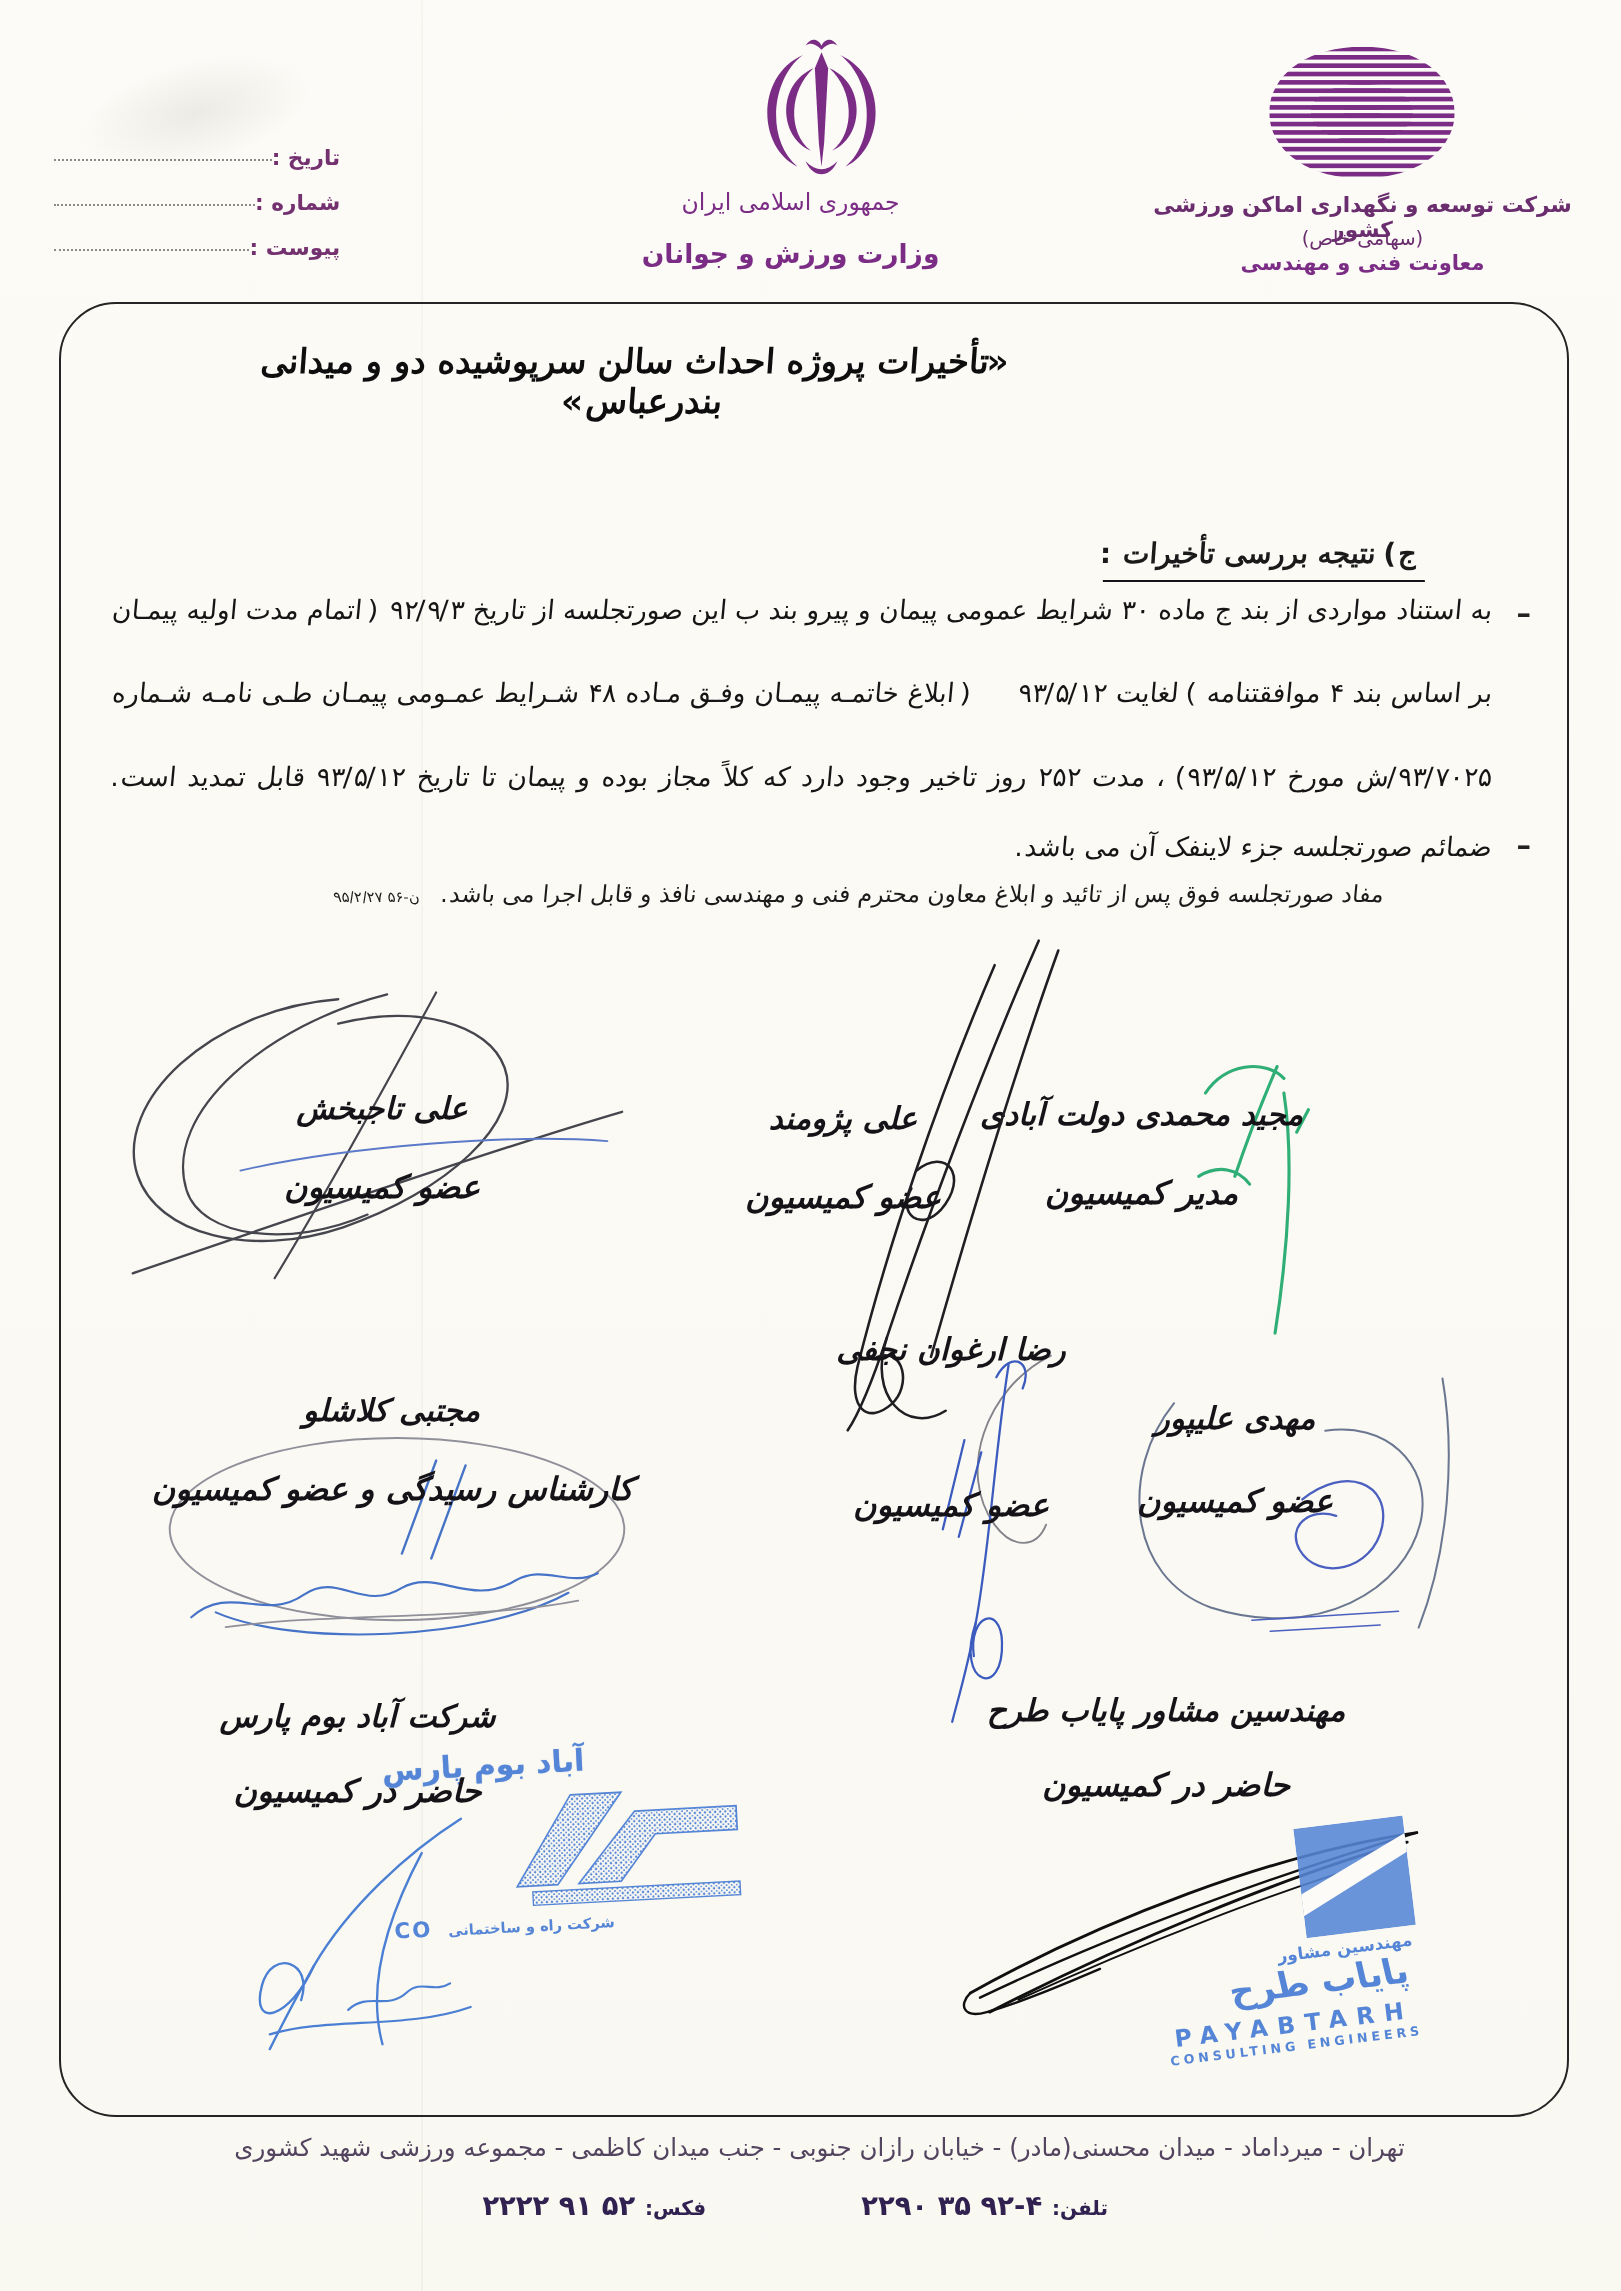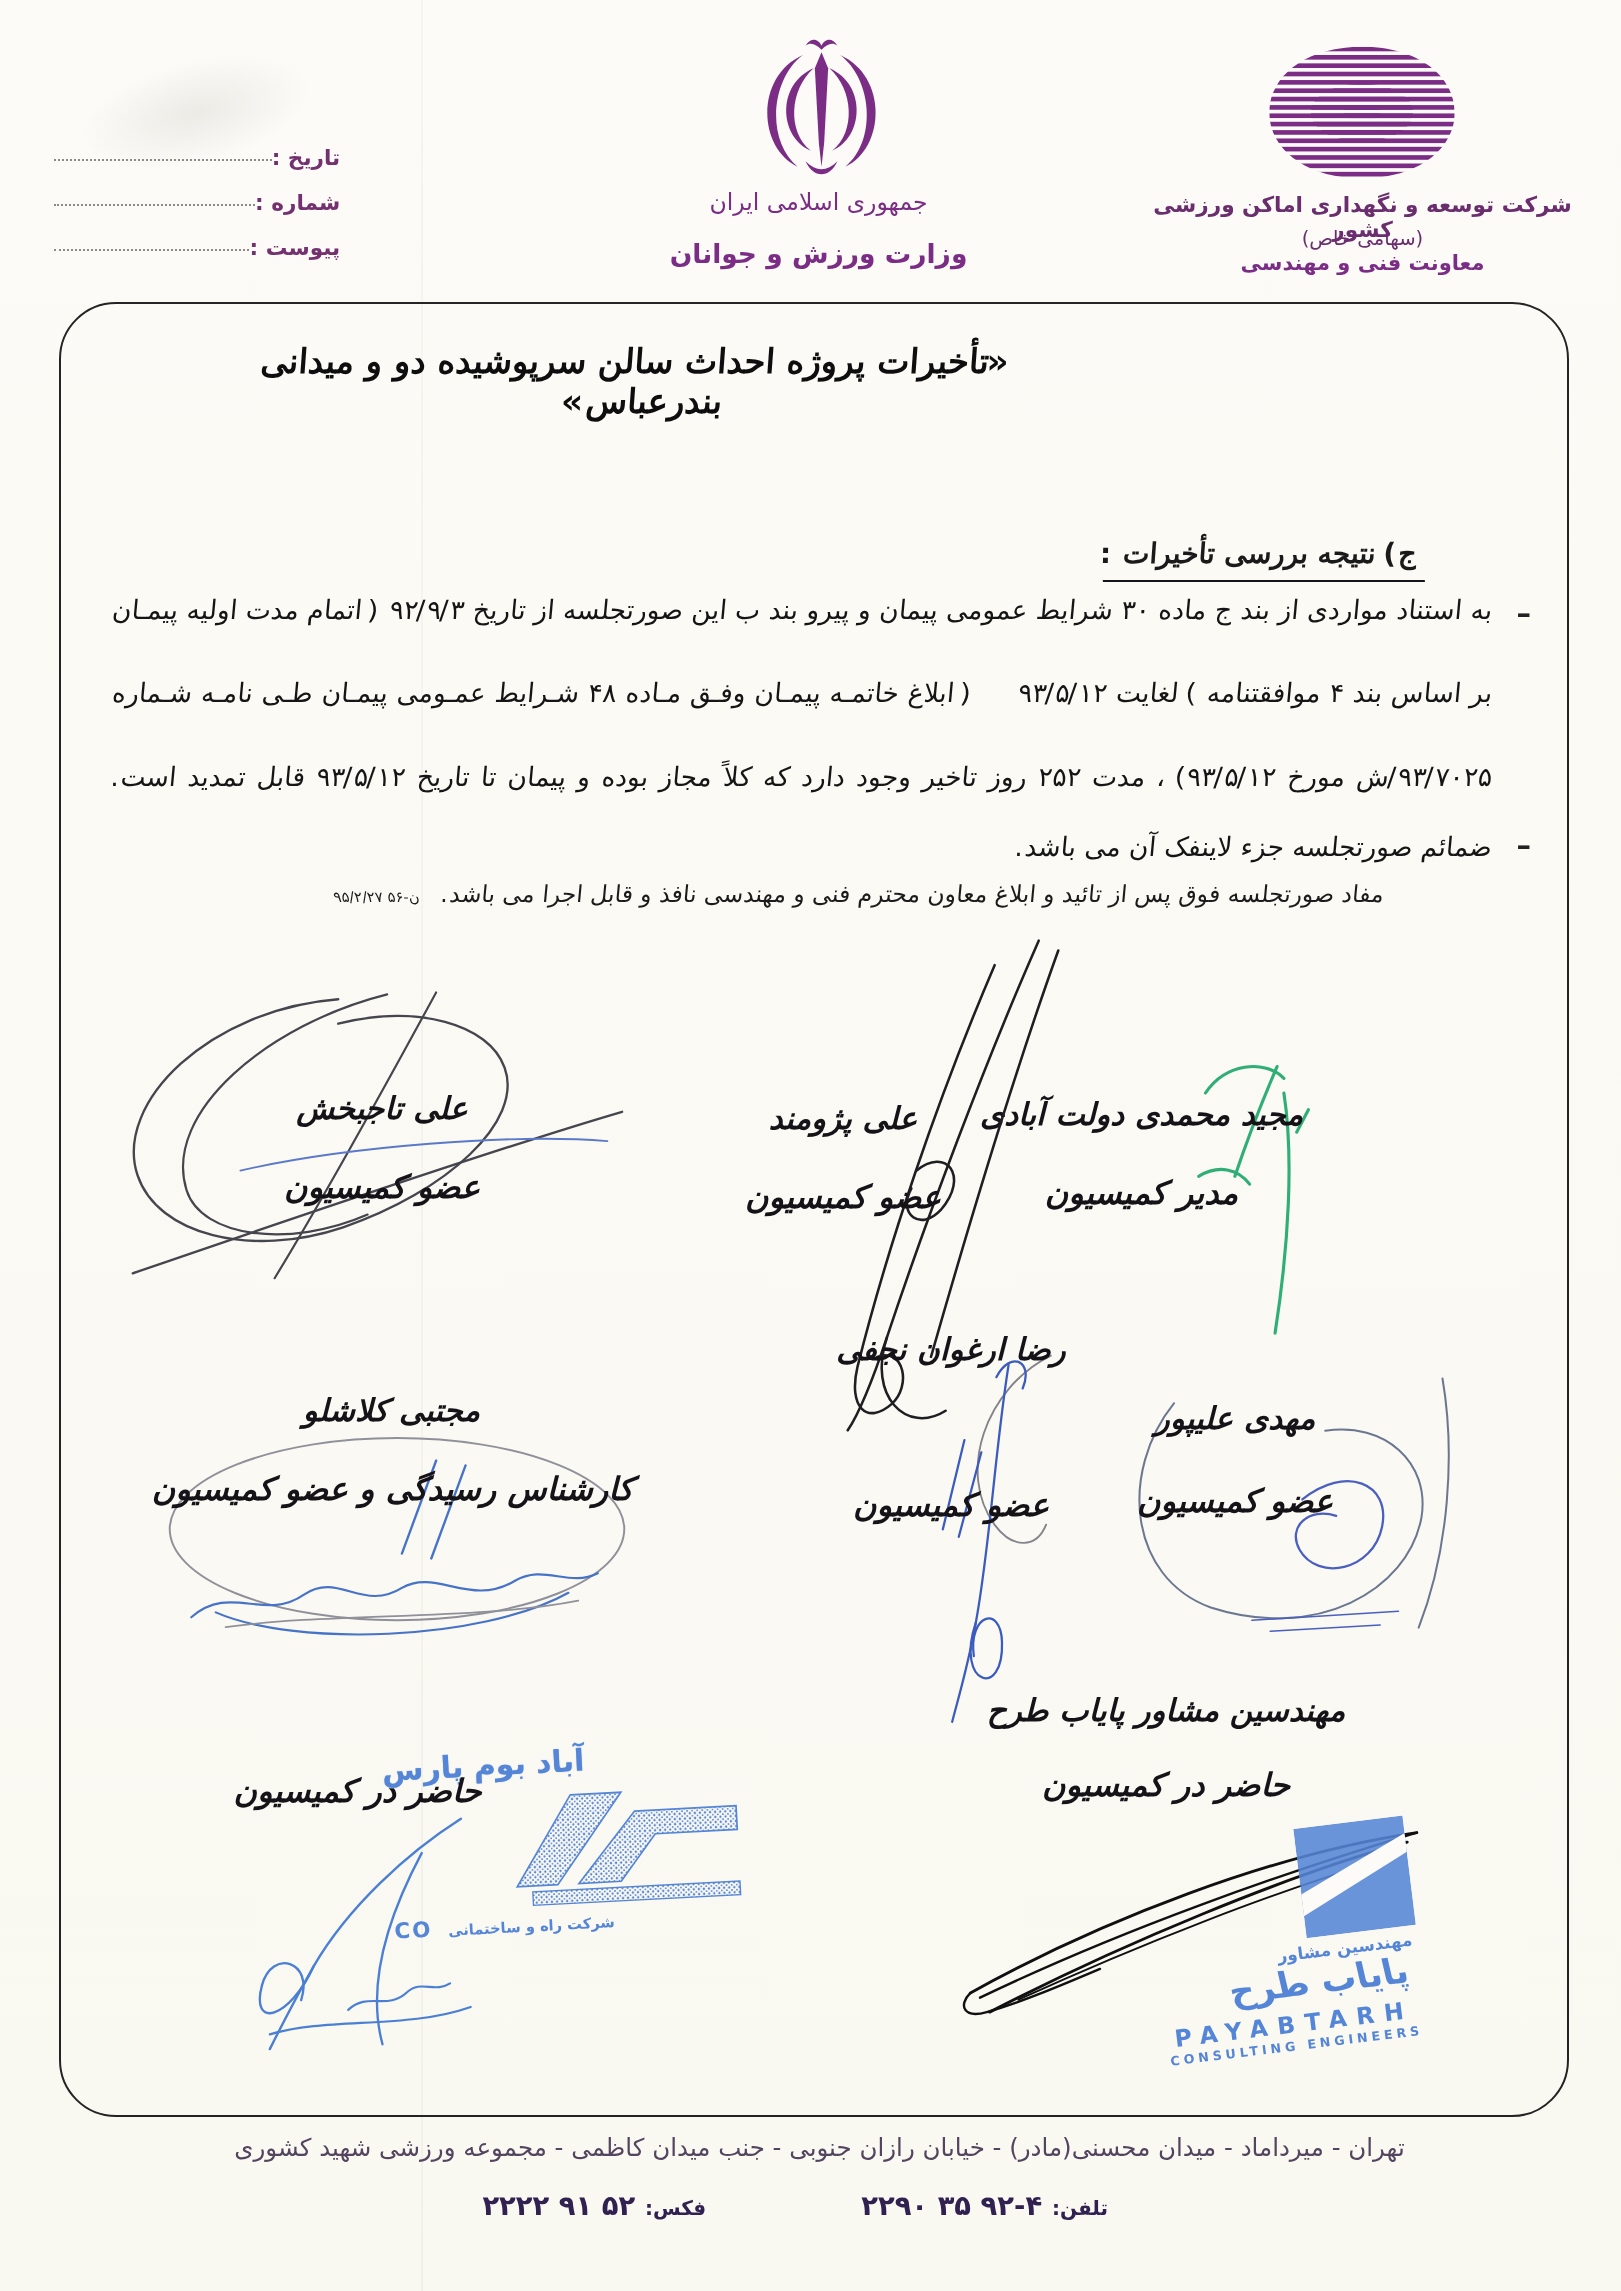--- a/index.html
+++ b/index.html
@@ -11,21 +11,21 @@
   .smudge{left:29px;top:39px;width:333px;height:147px;
           background:radial-gradient(closest-side,rgba(150,148,140,.16),transparent 70%);
           transform:rotate(-14deg);}
   .fold{left:421px;top:0;width:2px;height:100%;background:rgba(110,110,105,.05);}
 
   
   .hfields{left:54px;top:125px;width:294px;}
   .hfield{display:flex;align-items:flex-end;height:45px;direction:rtl;}
   .hfield .lbl{font-weight:700;font-size:21.6px;color:#74316f;white-space:nowrap;padding-inline-start:7.8px;}
   .hfield .dots{flex:1;border-bottom:2.9px dotted #8a8a88;margin-bottom:8.8px;}
-  .ministry{left:608px;width:421px;text-align:center;color:#7b2d86;}
+  .ministry{left:580px;width:421px;text-align:center;color:#7b2d86;}
   .m1{top:188px;font-size:23.5px;}
   .m2{top:238px;font-size:26.5px;font-weight:800;}
   .company{left:1137px;width:451px;text-align:center;color:#6a2d6e;}
   .c1{top:192px;font-size:21.6px;font-weight:600;}
   .c2{top:227px;font-size:19.6px;}
   .c3{top:251px;font-size:21px;font-weight:700;color:#7b2d86;}
 
   
   .mainbox{left:59px;top:302px;width:1506px;height:1811px;border:2.9px solid #242424;border-radius:57px;background:transparent;}
 
@@ -242,20 +242,21 @@
       </defs>
       <path d="M120,15 L180,15 L100,120 L52,120 Z" fill="url(#dots)" stroke="#5585d6" stroke-width="2"></path>
       <path d="M195,38 L315,38 L315,66 L218,66 L175,120 L125,120 Z" fill="url(#dots)" stroke="#5585d6" stroke-width="2"></path>
       <rect x="70" y="127" width="245" height="16" fill="url(#dots)" stroke="#5585d6" stroke-width="1.6"></rect>
     </svg>
     <div style="display:flex;gap:15.7px;align-items:baseline;direction:ltr;padding-left:9.8px;">
       <span class="co">CO</span>
       <span class="ln">شرکت راه و ساختمانی</span>
     </div>
   </div>
+  <div class="abs sig-name" style="left:147px;top:1698px;width:421px;">شرکت آباد بوم پارس</div>
   <div class="abs sig-role" style="left:147px;top:1772px;width:421px;">حاضر در کمیسیون</div>
 
   <svg class="abs sig" style="left:956px;top:1784px;width:480px;height:245px;" viewBox="0 0 500 250">
     <path d="M15,215 C150,140 330,70 480,48" stroke="#101010" stroke-width="3"></path>
     <path d="M480,48 C340,90 170,150 25,220" stroke="#101010" stroke-width="2.5"></path>
     <path d="M35,235 C170,165 350,90 470,58" stroke="#101010" stroke-width="3"></path>
     <path d="M65,222 C190,165 335,108 440,78" stroke="#101010" stroke-width="2"></path>
     <path d="M15,215 C2,228 8,242 32,235 C70,224 110,207 150,190" stroke="#101010" stroke-width="2.5"></path>
   </svg>
   <div class="abs stamp-payab">

